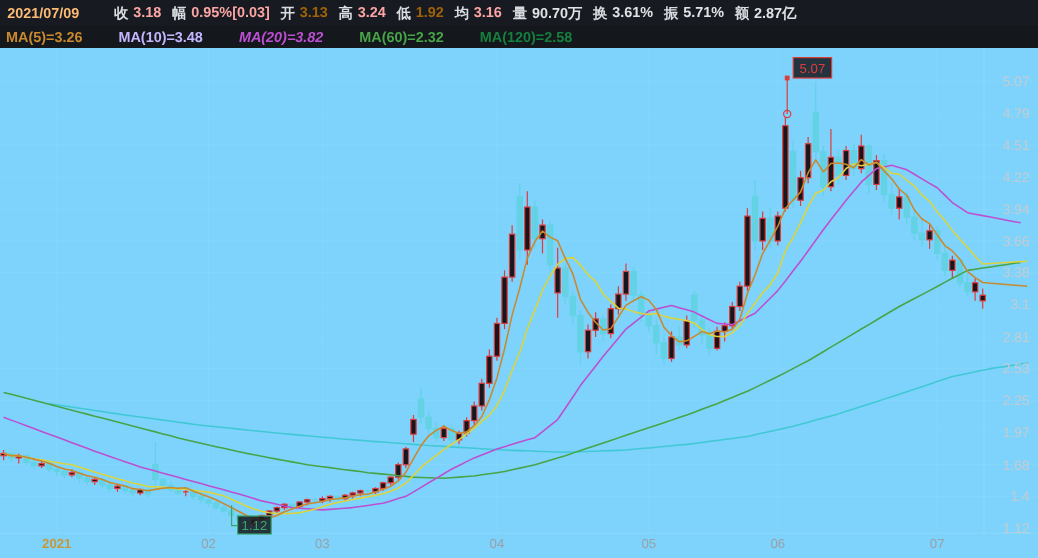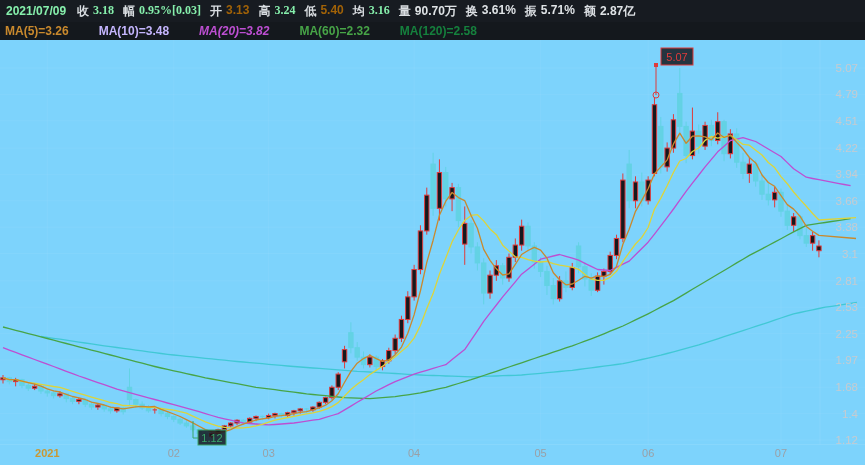--- a/index.html
+++ b/index.html
@@ -1,24 +1,24 @@
 <!DOCTYPE html>
 <html><head>
 <meta charset="utf-8">
 <style>
   html,body{margin:0;padding:0;background:#101419;}
   body{width:865px;height:465px;overflow:hidden;position:relative;
        font-family:"Liberation Sans",sans-serif;-webkit-font-smoothing:antialiased;}
   .quote-bar{position:absolute;top:0;left:0;width:865px;height:22px;background:#171b21;
        display:flex;align-items:center;gap:9px;padding-left:6px;box-sizing:border-box;
        font-size:12px;font-weight:bold;white-space:nowrap;}
-  .quote-date{color:#86efac;margin-right:2px;}
+  .quote-date{color:#fdba74;margin-right:20px;}
   .qf{display:flex;gap:4px;}
   .qf .lbl{color:#d9dde1;}
-  .t-red{color:#86efac;font-family:Liberation Serif, serif;} .t-green{color:#a16207;} .t-white{color:#dfe3e6;}
+  .t-red{color:#fca5a5;} .t-green{color:#a16207;} .t-white{color:#dfe3e6;}
   .ma-bar{position:absolute;top:22px;left:0;width:865px;height:18px;background:#14181d;
        display:flex;align-items:center;gap:30px;padding-left:5px;box-sizing:border-box;
        font-size:12px;font-weight:bold;white-space:nowrap;}
   .chart-wrap{position:absolute;top:40px;left:0;width:865px;height:425px;background:#7dd3fc;}
   svg{display:block;}
   text{font-family:"Liberation Sans",sans-serif;}
 </style>
 </head>
 <body>
 
@@ -36,21 +36,21 @@
       <span class="qf">
         <span class="lbl">开</span>
         <span class="t-green">3.13</span>
       </span>
       <span class="qf">
         <span class="lbl">高</span>
         <span class="t-red">3.24</span>
       </span>
       <span class="qf">
         <span class="lbl">低</span>
-        <span class="t-green">5.40</span>
+        <span class="t-green">1.92</span>
       </span>
       <span class="qf">
         <span class="lbl">均</span>
         <span class="t-red">3.16</span>
       </span>
       <span class="qf">
         <span class="lbl">量</span>
         <span class="t-white">90.70万</span>
       </span>
       <span class="qf">

